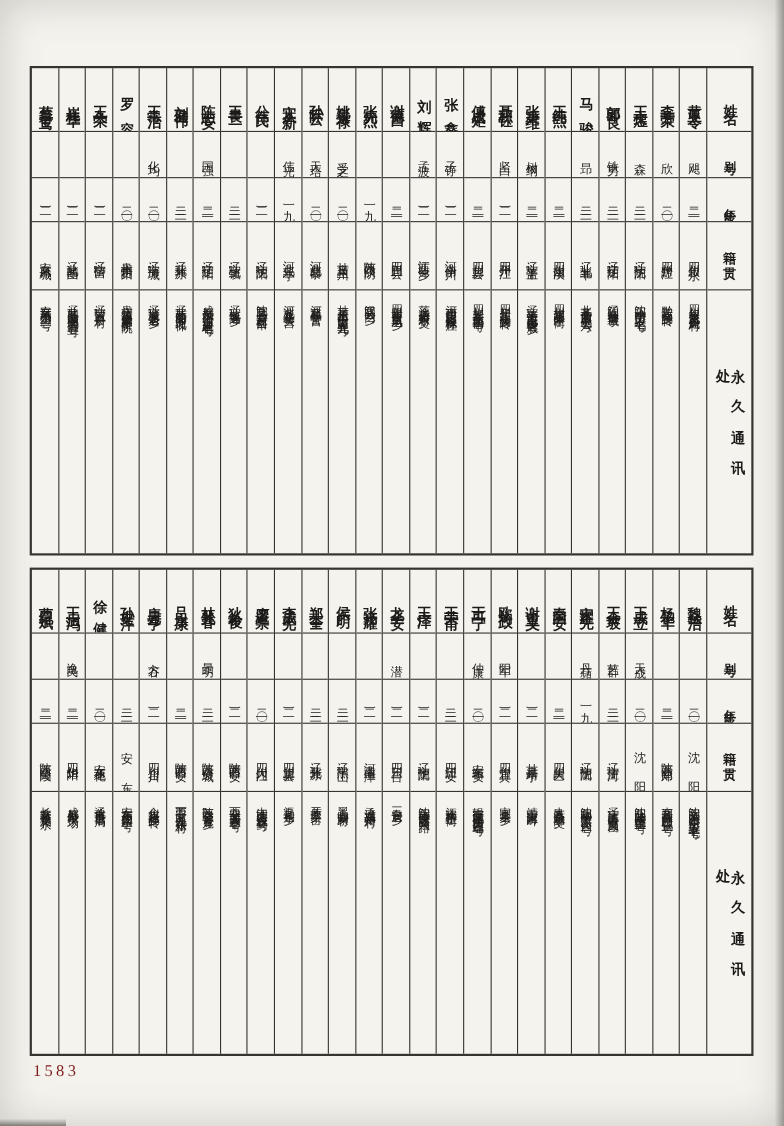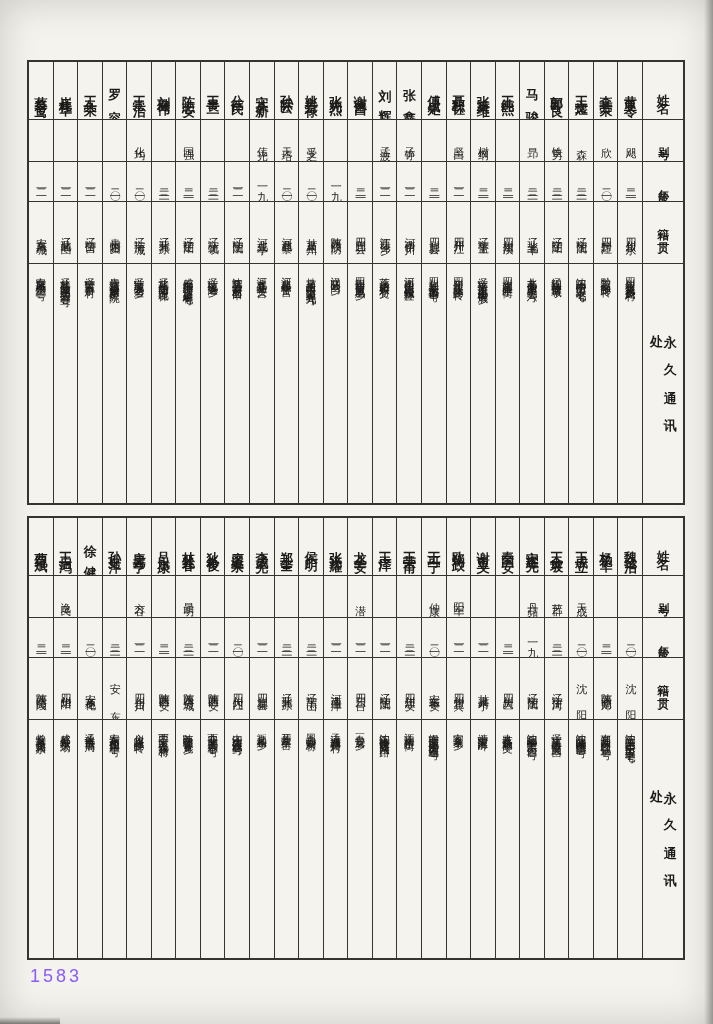--- a/index.html
+++ b/index.html
@@ -66,22 +66,22 @@
   .r-origin .vtext{font-size:11px;letter-spacing:2px;}
   .r-address .vtext{font-size:10.5px;letter-spacing:1.5px;}
   
   .h-name .vtext{font-size:13px;font-weight:bold;letter-spacing:7px;}
   .h-alias .vtext{font-size:11px;font-weight:bold;letter-spacing:3px;}
   .h-age .vtext{font-size:11px;font-weight:bold;letter-spacing:2px;}
   .h-origin .vtext{font-size:12px;font-weight:bold;letter-spacing:14px;}
   .h-address .vtext{font-size:13px;font-weight:bold;letter-spacing:28px;}
   .page-number{
     position:absolute;left:30px;top:966px;
-    font-family:Liberation Sans, sans-serif;
-    font-size:18px;letter-spacing:3px;color:#8b5cf6;
+    font-family:Liberation Serif, serif;
+    font-size:15px;letter-spacing:3px;color:#7f1d1d;
   }
 </style>
 </head>
 <body>
 
 <div class="page">
   <div class="tables">
     <section class="table top" id="table-0">
         <div class="col header">
           <div class="cell r-name h-name">

